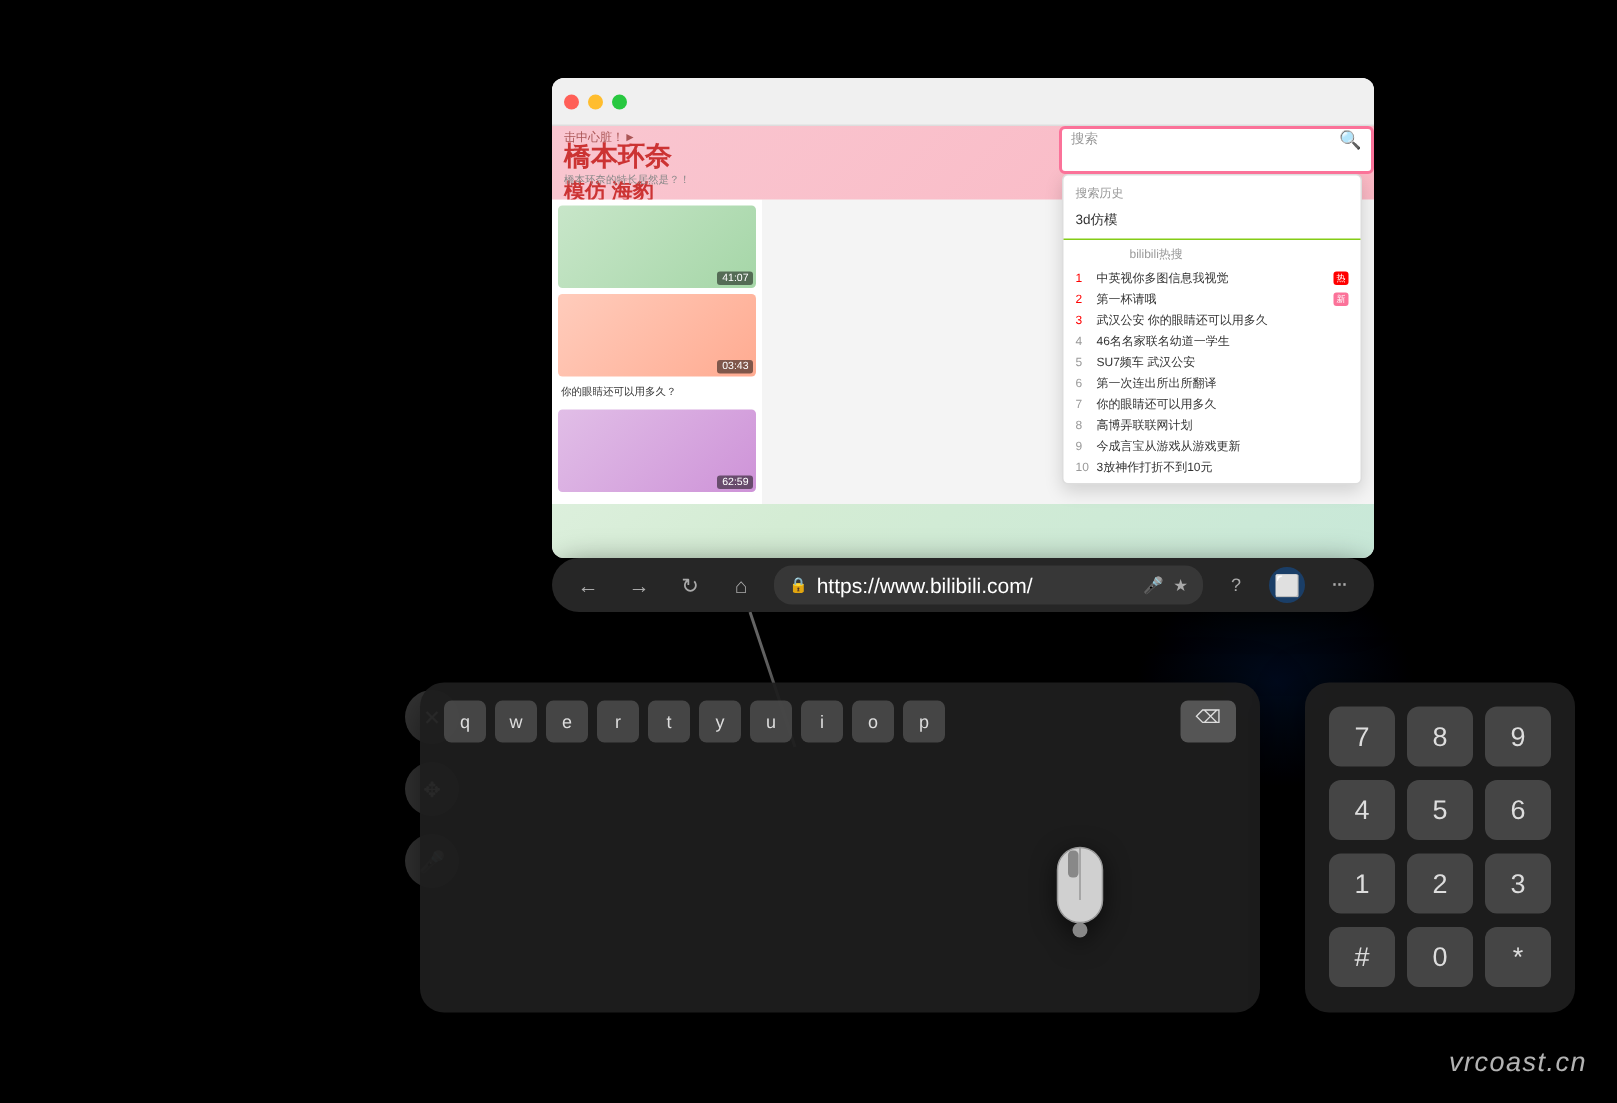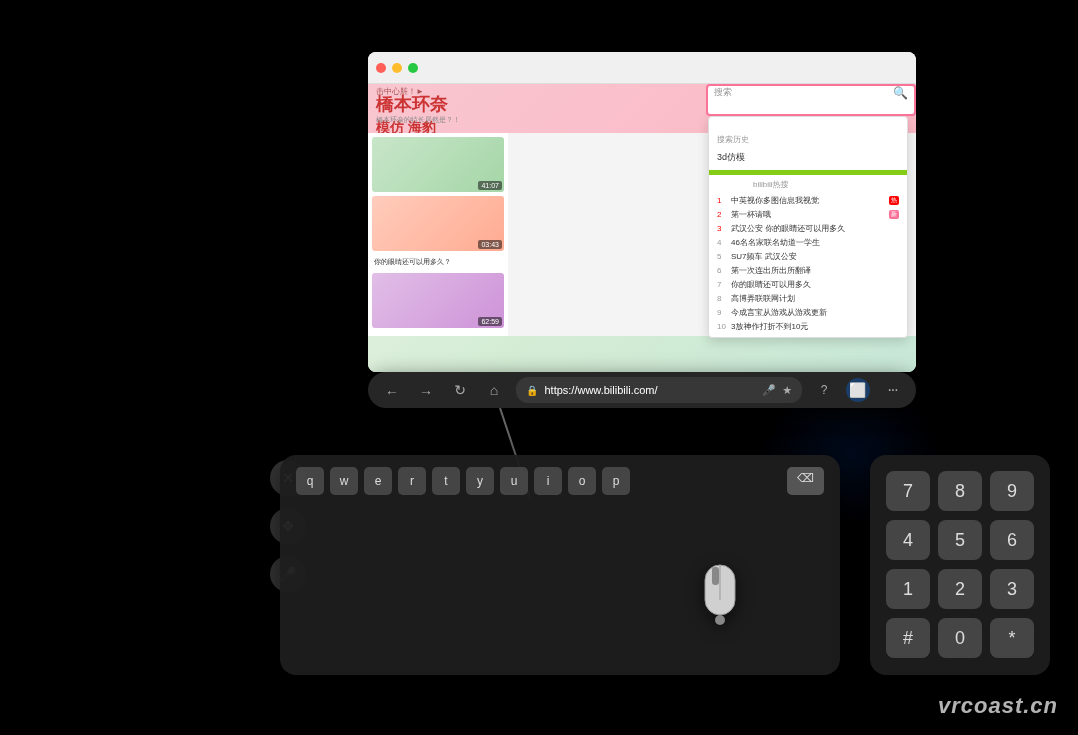--- a/index.html
+++ b/index.html
@@ -138,22 +138,22 @@
       font-size: 9px;
       color: #999;
     }
 
     .search-icon-btn {
       color: #fb7299;
       font-size: 12px;
     }
 
     .dropdown-history {
-      padding: 17px 8px 4px;
-      border-bottom: 5px solid #84cc16;
+      padding: 6px 8px 4px;
+      border-bottom: 1px solid #84cc16;
     }
 
     .dropdown-label {
       color: #999;
       font-size: 8px;
       margin-bottom: 4px;
     }
 
     .dropdown-item {
       color: #333;
@@ -241,21 +241,21 @@
       gap: 6px;
     }
 
     .url-lock {
       color: #8bc34a;
       font-size: 10px;
     }
 
     .url-text {
       color: #fff;
-      font-size: 11px;
+      font-size: 14px;
       flex: 1;
     }
 
     .url-mic {
       color: #aaa;
       font-size: 11px;
     }
 
     .url-star {
       color: #aaa;
@@ -345,23 +345,23 @@
       font-size: 14px;
       cursor: pointer;
     }
 
     
     .watermark {
       position: absolute;
       bottom: 16px;
       right: 20px;
       color: rgba(255,255,255,0.7);
-      font-size: 22px;
+      font-size: 18px;
       font-style: italic;
-      font-weight: 700;
+      font-weight: 400;
       letter-spacing: 1px;
     }
 
     
     .glow-blue {
       position: absolute;
       top: 380px;
       left: 750px;
       width: 200px;
       height: 150px;

